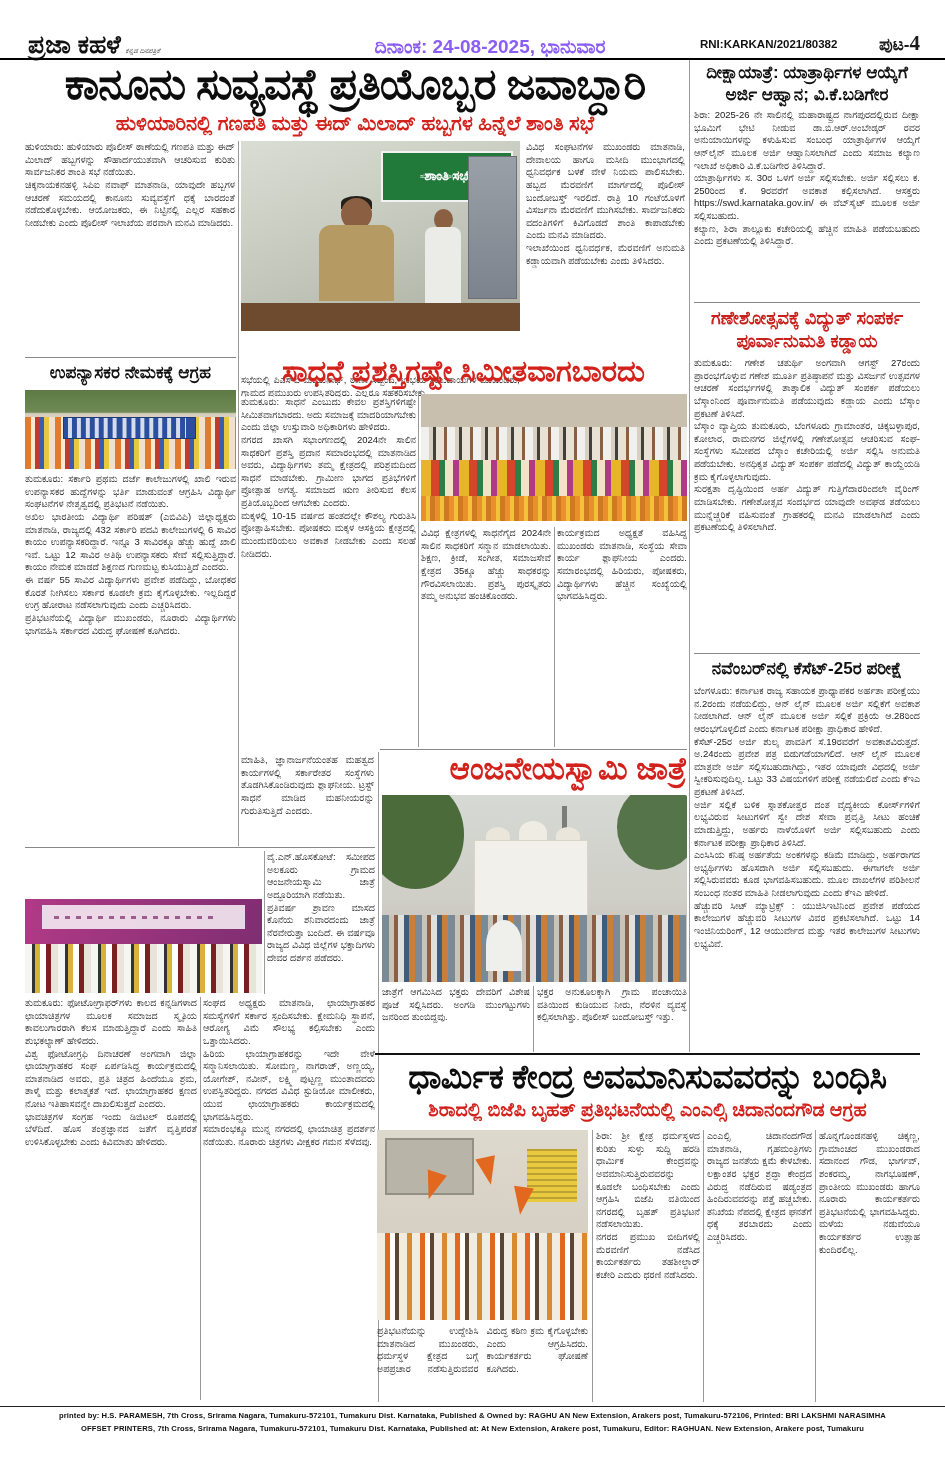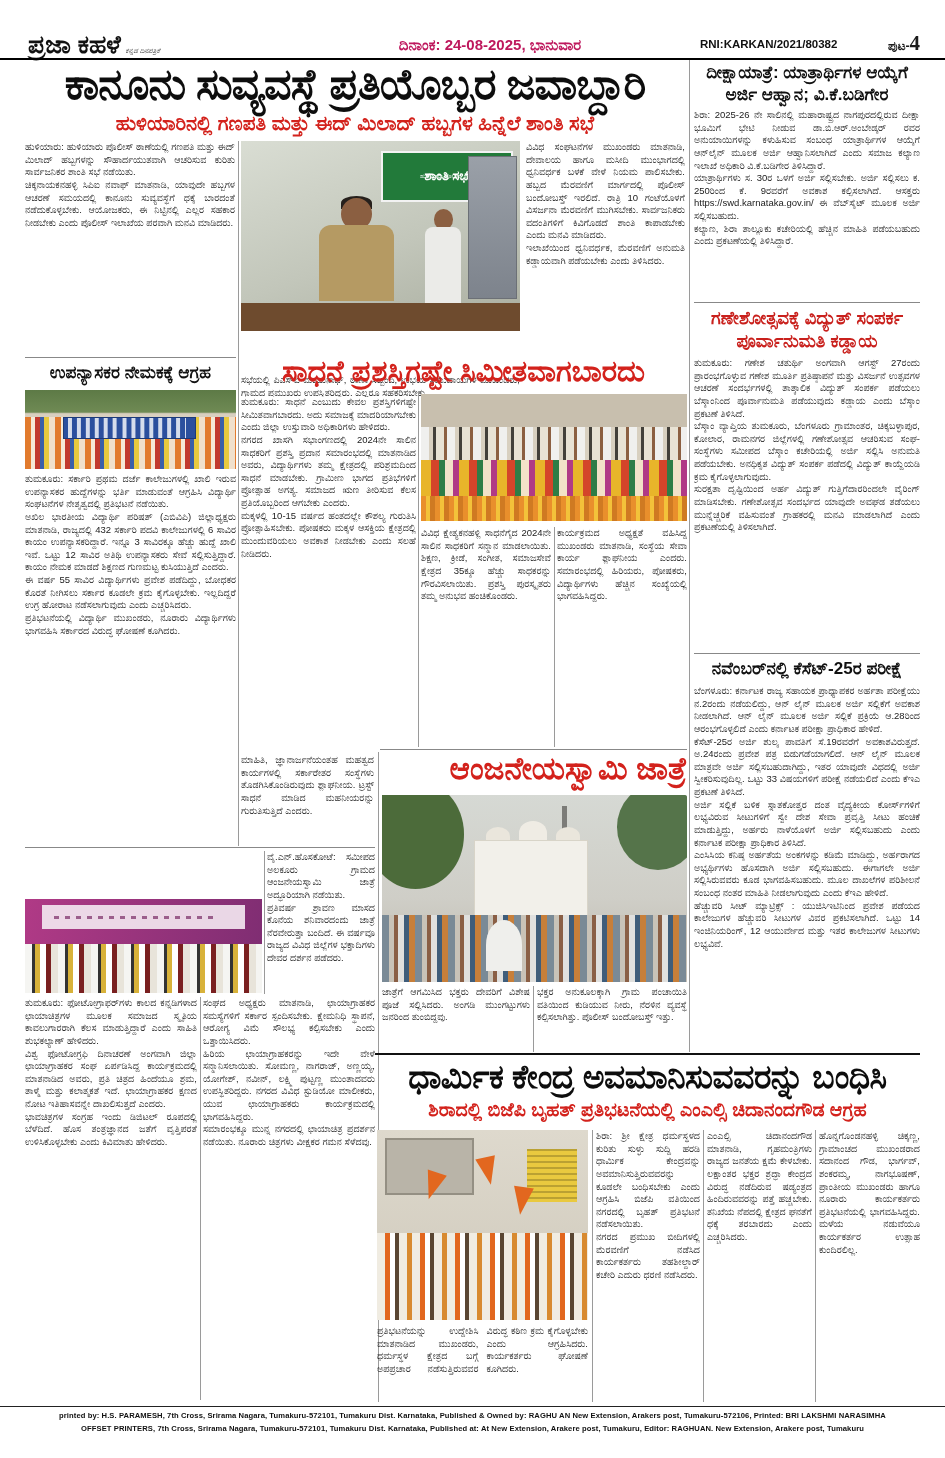--- a/index.html
+++ b/index.html
@@ -2,23 +2,23 @@
 <html><head>
 <meta charset="utf-8">
 <style>
   html,body{margin:0;padding:0;background:#e9e9e9;}
   .page{position:relative;width:945px;height:1458px;background:#ffffff;margin:0 auto;
         font-family:"Liberation Sans",sans-serif;color:#1c1c1c;overflow:hidden;}
   .abs{position:absolute;}
   
   .masthead{font-size:25px;font-weight:800;color:#111;letter-spacing:0px;}
   .tagline{font-size:7px;color:#333;font-style:italic;}
-  .date-line{font-size:15px;font-weight:700;color:#be185d;}
+  .date-line{font-size:19px;font-weight:700;color:#8b5cf6;}
   .rni{font-size:11.5px;font-weight:700;color:#111;}
-  .pageno-small{font-size:12px;font-weight:700;}
+  .pageno-small{font-size:17px;font-weight:700;}
   .pageno-big{font-size:21px;font-weight:800;font-family:"Liberation Serif",serif;}
   .header-rule{border-top:2.5px solid #000;}
   
   .h-main{font-size:43px;line-height:1.05;font-weight:800;color:#0d0d0d;text-align:center;letter-spacing:-1px;}
   .h-sub-red{font-size:20px;font-weight:700;color:#d3221c;text-align:center;}
   .h-red-lg{font-size:29px;font-weight:800;color:#d3221c;text-align:center;line-height:1.1;}
   .h-red-md{font-size:18px;font-weight:800;color:#c9201c;text-align:center;line-height:1.25;}
   .h-blk-md{font-size:17px;font-weight:800;color:#111;text-align:center;line-height:1.3;}
   .h-blk-xl{font-size:33px;font-weight:800;color:#0d0d0d;text-align:center;letter-spacing:-0.5px;}
   .h-sub-red2{font-size:19px;font-weight:700;color:#d3221c;text-align:center;}
@@ -177,21 +177,21 @@
 ಮಕ್ಕಳಲ್ಲಿ 10-15 ವರ್ಷದ ಹಂತದಲ್ಲೇ ಕೌಶಲ್ಯ ಗುರುತಿಸಿ ಪ್ರೋತ್ಸಾಹಿಸಬೇಕು. ಪೋಷಕರು ಮಕ್ಕಳ ಆಸಕ್ತಿಯ ಕ್ಷೇತ್ರದಲ್ಲಿ ಮುಂದುವರಿಯಲು ಅವಕಾಶ ನೀಡಬೇಕು ಎಂದು ಸಲಹೆ ನೀಡಿದರು.</div>
 
   <div class="abs photo p3" style="left:421px;top:394px;width:266px;height:127px;">
     <div class="bk"></div>
     <div class="row1"></div>
     <div class="row2"></div>
     <div class="row3"></div>
   </div>
 
   <div class="abs vrule" style="left:418px;top:394px;height:353px;"></div>
-  <div class="abs bt" style="left:421px;top:527px;width:130px;height:220px;">ವಿವಿಧ ಕ್ಷೇತ್ಯಕನಹಳ್ಲಿ ಸಾಧನೆಗೈದ 2024ನೇ ಸಾಲಿನ ಸಾಧಕರಿಗೆ ಸನ್ಮಾನ ಮಾಡಲಾಯಿತು. ಶಿಕ್ಷಣ, ಕ್ರೀಡೆ, ಸಂಗೀತ, ಸಮಾಜಸೇವೆ ಕ್ಷೇತ್ರದ 35ಕ್ಕೂ ಹೆಚ್ಚು ಸಾಧಕರನ್ನು ಗೌರವಿಸಲಾಯಿತು. ಪ್ರಶಸ್ತಿ ಪುರಸ್ಕೃತರು ತಮ್ಮ ಅನುಭವ ಹಂಚಿಕೊಂಡರು.</div>
+  <div class="abs bt" style="left:421px;top:527px;width:130px;height:220px;">ವಿವಿಧ ಕ್ಷೇತ್ರಗಳಲ್ಲಿ ಸಾಧನೆಗೈದ 2024ನೇ ಸಾಲಿನ ಸಾಧಕರಿಗೆ ಸನ್ಮಾನ ಮಾಡಲಾಯಿತು. ಶಿಕ್ಷಣ, ಕ್ರೀಡೆ, ಸಂಗೀತ, ಸಮಾಜಸೇವೆ ಕ್ಷೇತ್ರದ 35ಕ್ಕೂ ಹೆಚ್ಚು ಸಾಧಕರನ್ನು ಗೌರವಿಸಲಾಯಿತು. ಪ್ರಶಸ್ತಿ ಪುರಸ್ಕೃತರು ತಮ್ಮ ಅನುಭವ ಹಂಚಿಕೊಂಡರು.</div>
   <div class="abs vrule" style="left:554px;top:527px;height:220px;"></div>
   <div class="abs bt" style="left:557px;top:527px;width:130px;height:220px;">ಕಾರ್ಯಕ್ರಮದ ಅಧ್ಯಕ್ಷತೆ ವಹಿಸಿದ್ದ ಮುಖಂಡರು ಮಾತನಾಡಿ, ಸಂಸ್ಥೆಯ ಸೇವಾ ಕಾರ್ಯ ಶ್ಲಾಘನೀಯ ಎಂದರು. ಸಮಾರಂಭದಲ್ಲಿ ಹಿರಿಯರು, ಪೋಷಕರು, ವಿದ್ಯಾರ್ಥಿಗಳು ಹೆಚ್ಚಿನ ಸಂಖ್ಯೆಯಲ್ಲಿ ಭಾಗವಹಿಸಿದ್ದರು.</div>
 
   <div class="abs bt" style="left:241px;top:754px;width:133px;height:91px;">ಮಾಹಿತಿ, ಜ್ಞಾನಾರ್ಜನೆಯಂತಹ ಮಹತ್ವದ ಕಾರ್ಯಗಳಲ್ಲಿ ಸರ್ಕಾರೇತರ ಸಂಸ್ಥೆಗಳು ತೊಡಗಿಸಿಕೊಂಡಿರುವುದು ಶ್ಲಾಘನೀಯ. ಟ್ರಸ್ಟ್ ಸಾಧನೆ ಮಾಡಿದ ಮಹನೀಯರನ್ನು ಗುರುತಿಸುತ್ತಿದೆ ಎಂದರು.</div>
 
   <div class="abs hrule" style="left:380px;top:749px;width:307px;background:#888;"></div>
   <div class="abs vrule" style="left:378px;top:752px;height:650px;"></div>
 
   <div class="abs h-red-lg" style="left:382px;top:752px;width:305px;font-size:31px;text-align:right;">ಆಂಜನೇಯಸ್ವಾಮಿ ಜಾತ್ರೆ</div>
 

